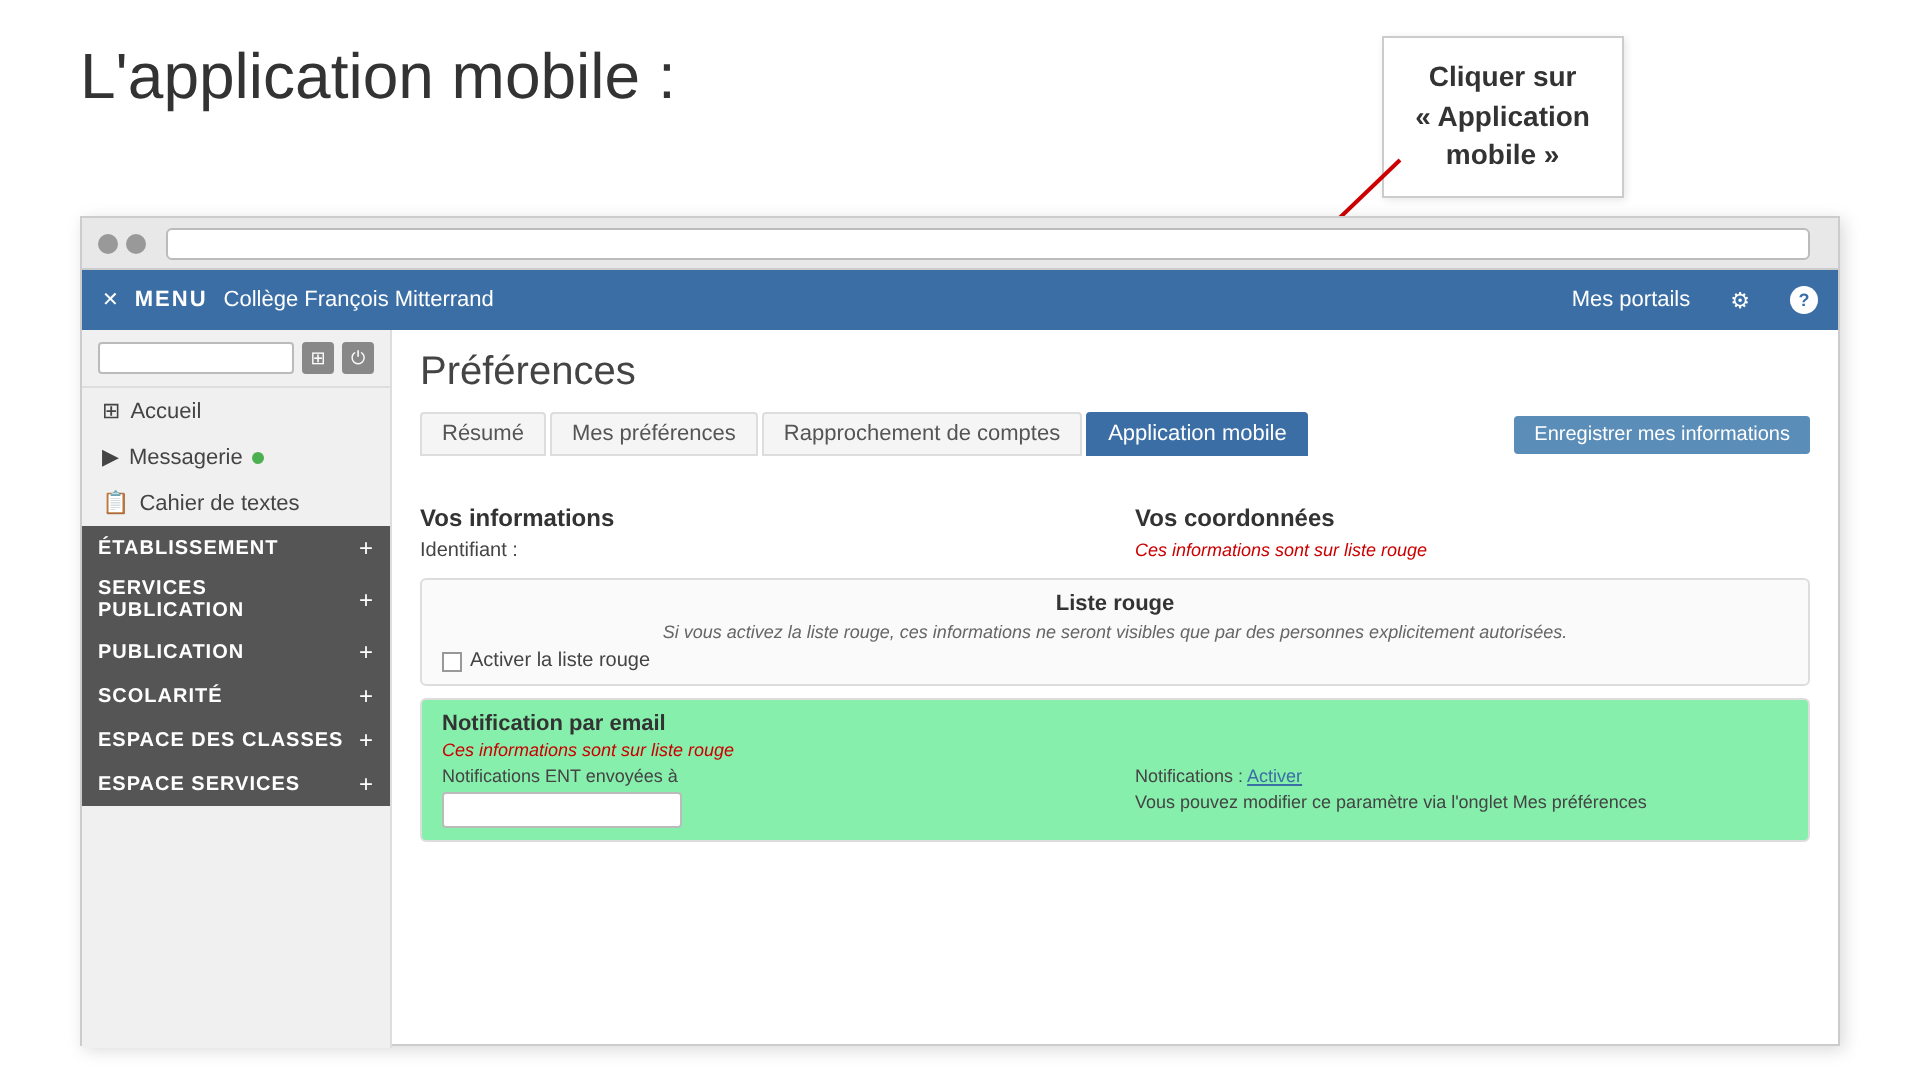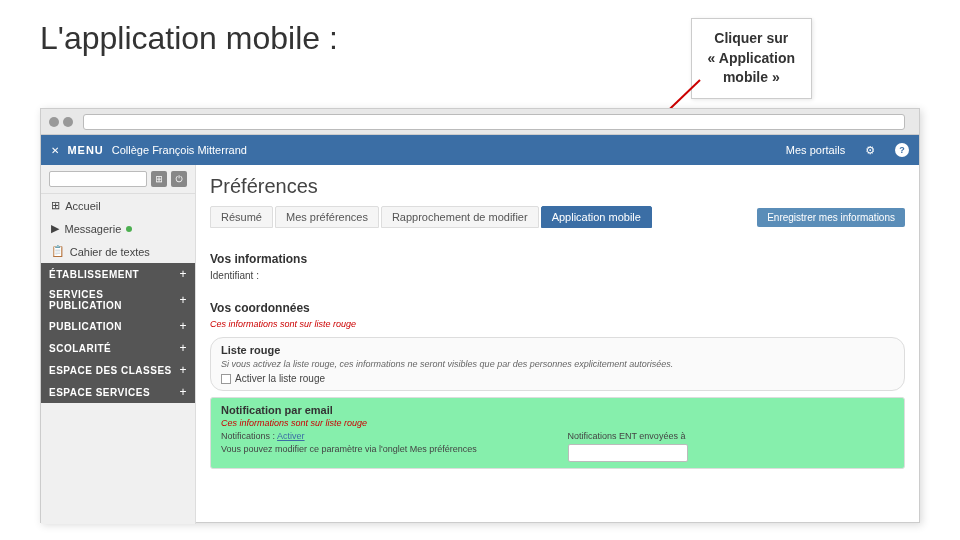--- a/index.html
+++ b/index.html
@@ -195,21 +195,20 @@
       font-size: 10px;
       border-radius: 2px;
       cursor: pointer;
     }
 
     
     .info-row {
       display: flex;
       gap: 20px;
       margin-bottom: 8px;
-      flex-direction: column;
     }
     .info-section {
       flex: 1;
     }
     .info-section-title {
       font-size: 12px;
       font-weight: bold;
       color: #333;
       margin-bottom: 4px;
     }
@@ -219,24 +218,25 @@
       font-style: italic;
     }
     .info-label {
       font-size: 10px;
       color: #444;
       margin-top: 4px;
     }
 
     .section-box {
       border: 1px solid #ddd;
-      border-radius: 13px;
+      border-radius: 3px;
       padding: 6px 10px;
       margin-bottom: 6px;
       background: #fafafa;
+      text-align: center;
     }
     .section-box-title {
       font-size: 11px;
       font-weight: bold;
       color: #333;
       margin-bottom: 3px;
     }
     .section-box-subtitle {
       font-size: 9px;
       color: #666;
@@ -406,21 +406,21 @@
         </div>
       </div>
 
       <div class="main-content">
 
         <div class="page-title-text">Préférences</div>
 
         <div class="tabs-row">
           <div class="tab">Résumé</div>
           <div class="tab">Mes préférences</div>
-          <div class="tab">Rapprochement de modifier</div>
+          <div class="tab">Rapprochement de comptes</div>
           <div class="tab active">Application mobile</div>
           <button class="save-btn">Enregistrer mes informations</button>
         </div>
 
         <div class="info-row">
           <div class="info-section">
             <div class="info-section-title">Vos informations</div>
             <div class="info-label">Identifiant :</div>
           </div>
           <div class="info-section">
@@ -436,28 +436,28 @@
             <div class="checkbox-small"></div>
             <span>Activer la liste rouge</span>
           </div>
         </div>
 
         <div class="notif-section">
           <div class="notif-title">Notification par email</div>
           <div class="notif-subtitle">Ces informations sont sur liste rouge</div>
           <div class="notif-row">
             <div class="notif-col">
+              <span>Notifications ENT envoyées à</span>
+              <div class="notif-input"></div>
+            </div>
+            <div class="notif-col">
               <span>Notifications :</span>
               <span class="notif-link">Activer</span>
               <div style="margin-top:3px;">Vous pouvez modifier ce paramètre via l'onglet Mes préférences</div>
             </div>
-            <div class="notif-col">
-              <span>Notifications ENT envoyées à</span>
-              <div class="notif-input"></div>
-            </div>
           </div>
         </div>
 
       </div>
     </div>
   </div>
 
 </div>
 
 </body></html>

